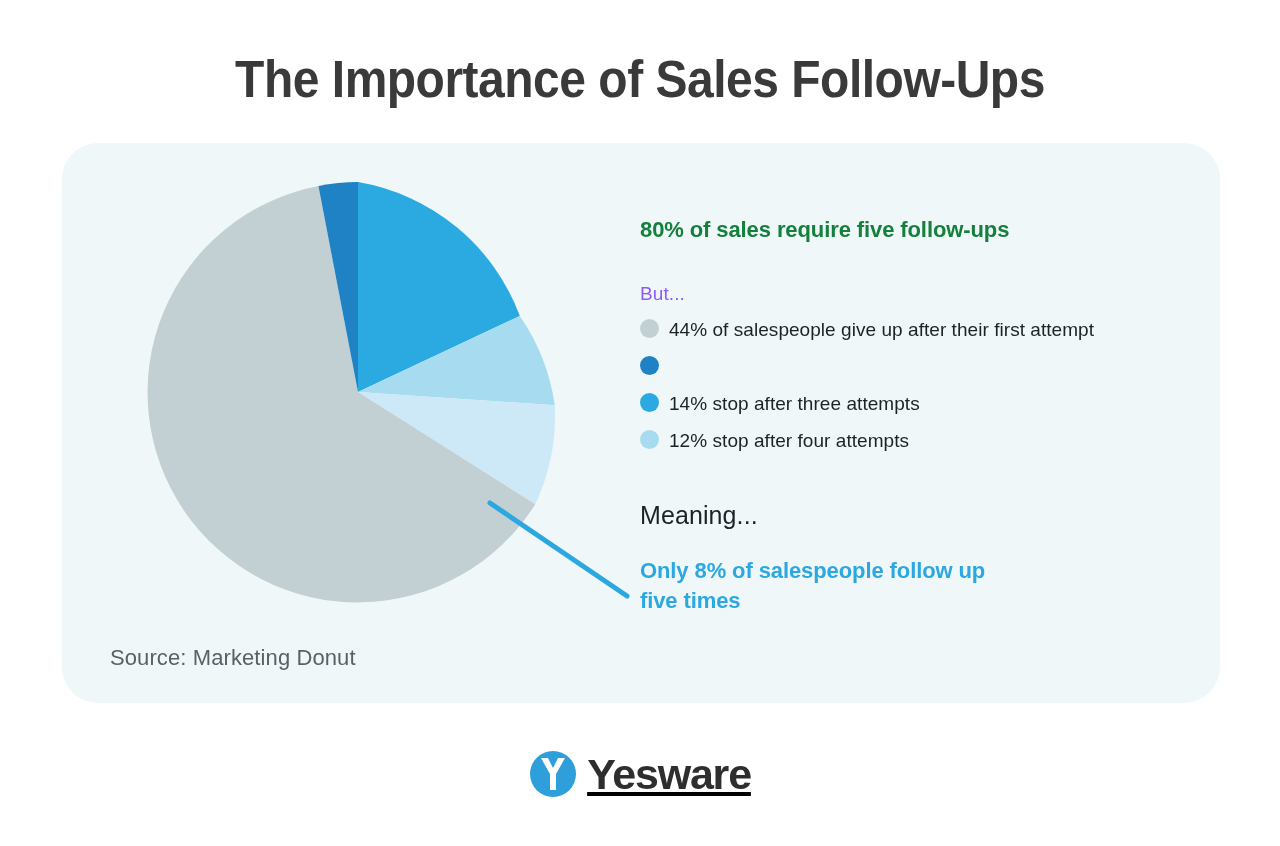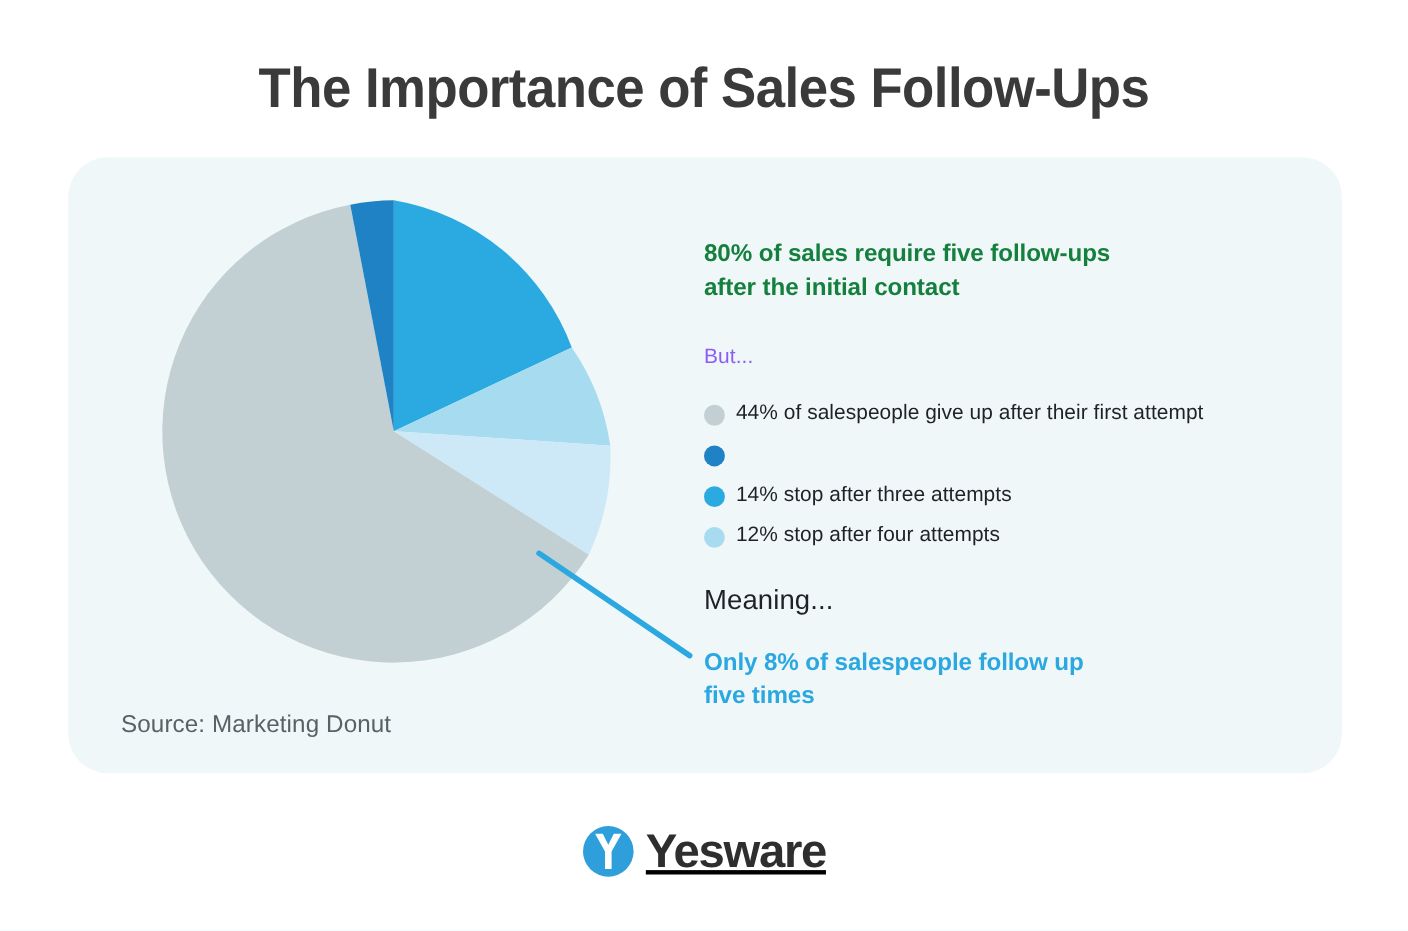--- a/index.html
+++ b/index.html
@@ -80,21 +80,21 @@
   .headline span{display:block;}
   .lead-label{
     font-size:19px;
     color:#8b5cf6;
     margin:0 0 14px 0;
     letter-spacing:0.1px;
   }
   .legend{margin:0;padding:0;list-style:none;}
   .legend-item{
     display:flex;
-    align-items:flex-end;
+    align-items:flex-start;
     height:37px;
   }
   .swatch{
     width:19px;height:19px;
     border-radius:50%;
     flex:0 0 19px;
     margin-right:10px;
   }
   .legend-text{
     font-size:19px;
@@ -165,21 +165,20 @@
       <line x1="428" y1="360" x2="565" y2="453" stroke="#2ba8e0" stroke-width="5" stroke-linecap="round"></line>
     </svg>
   </div>
 
   <div class="source">Source: Marketing Donut</div>
 
   <div class="rightcol">
 
     <div class="headline">
       <span>80% of sales require five follow-ups</span>
-      <span>after the initial contact</span>
     </div>
 
     <div class="lead-label">But...</div>
 
     <ul class="legend">
       <li class="legend-item">
         <span class="swatch" style="background:#c3d0d3"></span>
         <span class="legend-text">44% of salespeople give up after their first attempt</span>
       </li>
       <li class="legend-item">

